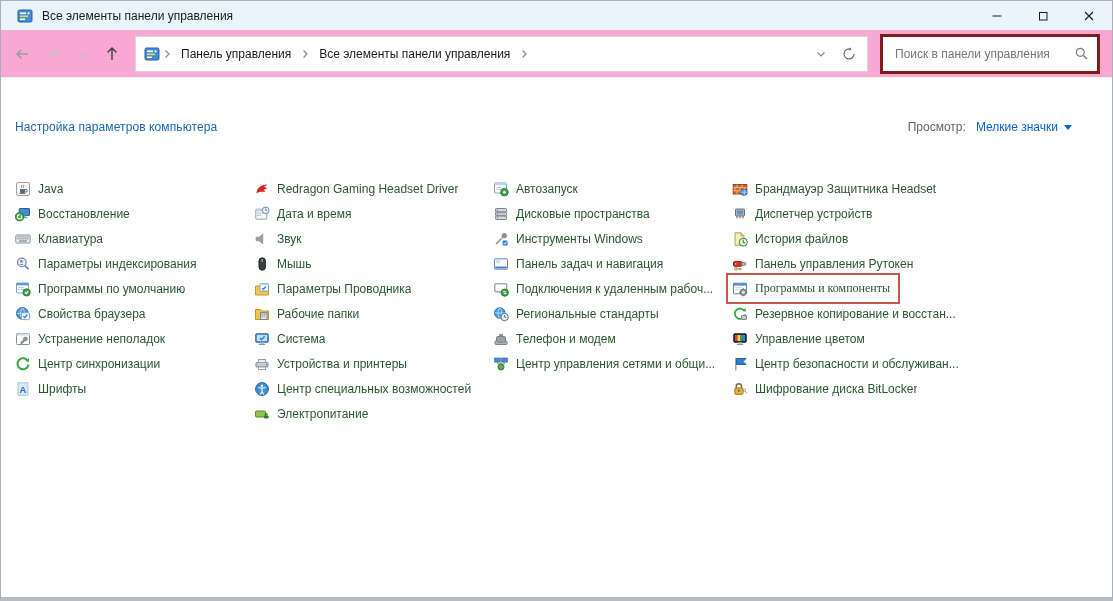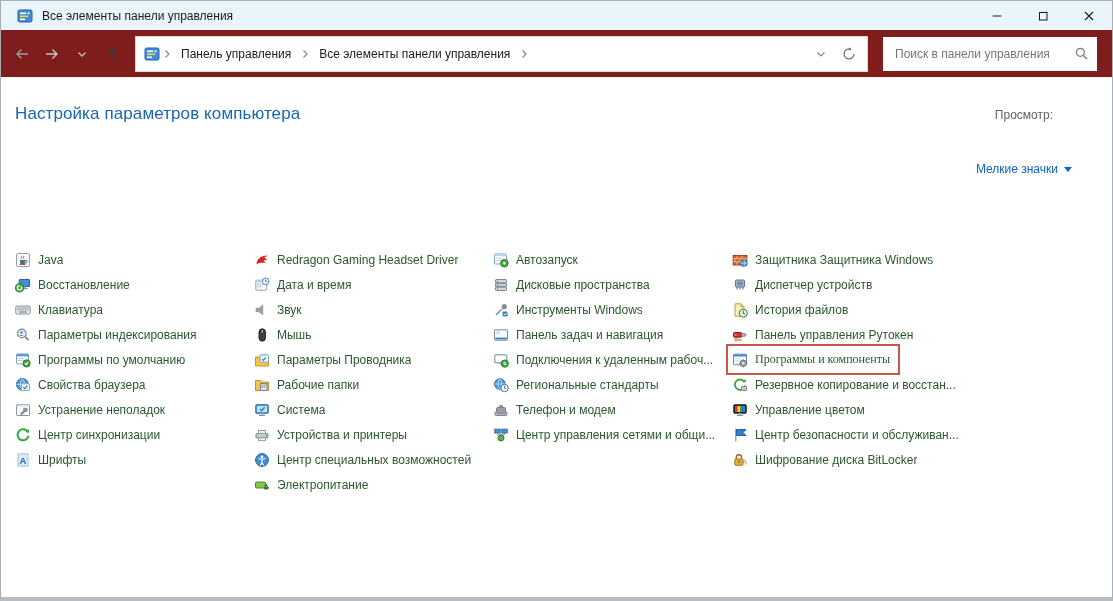--- a/index.html
+++ b/index.html
@@ -15,39 +15,39 @@
     border:1px solid #a9afb4; border-bottom:4px solid #b7bcc0; background:#fff;
     font-family:"Liberation Sans", sans-serif;
   }
   
   .titlebar { height:29px; background:var(--titlebar-bg); display:flex; align-items:center; padding-left:16px; }
   .titlebar .app-icon { width:16px; height:16px; margin-right:9px; flex:none; }
   .titlebar .title { font-size:12px; color:#1b1b1b; }
   .caption-buttons { margin-left:auto; display:flex; height:100%; }
   .caption-btn { width:46px; height:100%; display:flex; align-items:center; justify-content:center; background:transparent; border:none; padding:0; }
   
-  .toolbar { height:47px; display:flex; align-items:center; padding:0 12px 0 6px; background:#7f1d1d; border-bottom:1px solid #f2f2f2; }
+  .toolbar { height:47px; display:flex; align-items:center; padding:0 12px 0 6px; background:#f9a8d4; border-bottom:1px solid #f2f2f2; }
   .nav-btn { width:30px; height:30px; display:flex; align-items:center; justify-content:center; background:transparent; border:none; padding:0; flex:none; }
   .addressbar { flex:1; height:34px; border:1px solid #d9d9d9; display:flex; align-items:center; padding:0 4px 0 8px; margin-left:8px; min-width:0; background:#fff; }
   .addressbar .app-icon { width:16px; height:16px; flex:none; }
   .crumb { font-size:12px; color:#1b1b1b; padding:0 7px; white-space:nowrap; }
   .crumb-sep { display:flex; align-items:center; padding:0 2px; flex:none; }
   .ab-spacer { flex:1; }
   .ab-btn { width:28px; height:28px; display:flex; align-items:center; justify-content:center; background:transparent; border:none; padding:0; flex:none; }
   .searchbox { width:196px; height:34px; border:3px solid #7f1d1d; margin-left:12px; display:flex; align-items:center; padding:0 8px 0 10px; flex:none; background:#fff; }
   .searchbox input { border:none; outline:none; flex:1; min-width:0; font-size:12px; color:#333; font-family:inherit; background:transparent; }
   .searchbox input::placeholder { color:#767676; opacity:1; }
   
   .page-header { display:flex; align-items:baseline; padding:26px 40px 0 14px; }
-  .page-title { font-size:17px; font-weight:400; color:var(--heading-blue); margin:0; letter-spacing:.1px; }
-  .view-by { margin-left:auto; font-size:12px; color:#5f6368; display:flex; align-items:center; gap:24px;flex-direction:column; }
+  .page-title { font-size:12px; font-weight:400; color:var(--heading-blue); margin:0; letter-spacing:.1px; }
+  .view-by { margin-left:auto; font-size:12px; color:#5f6368; display:flex; align-items:flex-end; gap:10px; }
   .view-value { color:var(--link-blue); display:flex; align-items:center; gap:6px; background:none; border:none; padding:0; font:inherit;margin-top:16px; }
   .caret-down { width:0; height:0; border-left:4px solid transparent; border-right:4px solid transparent; border-top:5px solid var(--link-blue); }
   .items-grid { display:flex; padding-left:14px; margin-top:42px; }
-  .column { width:239px; flex:none;margin-top:29px; }
+  .column { width:239px; flex:none; }
   .item { height:25px; display:flex; align-items:center; gap:7px; width:max-content; max-width:235px; padding-right:4px; }
   .item .icon { width:16px; height:16px; flex:none; display:inline-flex; }
   .item .icon svg { display:block; }
   .item .label { font-size:12px; color:var(--item-text); white-space:nowrap; overflow:hidden; }
   .item.highlighted { outline:2px solid var(--highlight-red); outline-offset:1px; padding-left:3px; margin-left:-3px; padding-right:7px;font-family:Liberation Serif, serif; }
 </style>
 </head>
 <body>
 
 <div class="window">
@@ -514,21 +514,21 @@
                 <line x1="3" y1="6.6" x2="3" y2="9.8"></line>
                 <line x1="8" y1="6.6" x2="8" y2="9.8"></line>
                 <line x1="12.8" y1="6.6" x2="12.8" y2="9.8"></line>
                 <line x1="5" y1="9.8" x2="5" y2="13"></line>
                 <line x1="10" y1="9.8" x2="10" y2="13"></line>
               </g>
               <circle cx="11.8" cy="11.2" r="3.2" fill="#4f9bd8" stroke="#2f6ea6"></circle>
               <path d="M8.6 11.2h6.4M11.8 8c1.5 1.6 1.5 4.8 0 6.4" stroke="#cfe4f4" stroke-width="0.7" fill="none"></path>
             </svg>
           </span>
-          <span class="label">Защитника Защитника Windows</span>
+          <span class="label">Брандмауэр Защитника Headset</span>
         </div>
         <div class="item">
           <span class="icon">
             <svg viewBox="0 0 16 16" width="16" height="16">
               <rect x="3.5" y="3" width="9" height="7" rx="0.8" fill="#aeb4ba" stroke="#6d7378"></rect>
               <rect x="5" y="4.5" width="6" height="4" fill="#5f98c8"></rect>
               <g stroke="#6d7378" stroke-width="1.1">
                 <line x1="5" y1="10" x2="5" y2="12.4"></line>
                 <line x1="8" y1="10" x2="8" y2="12.4"></line>
                 <line x1="11" y1="10" x2="11" y2="12.4"></line>

